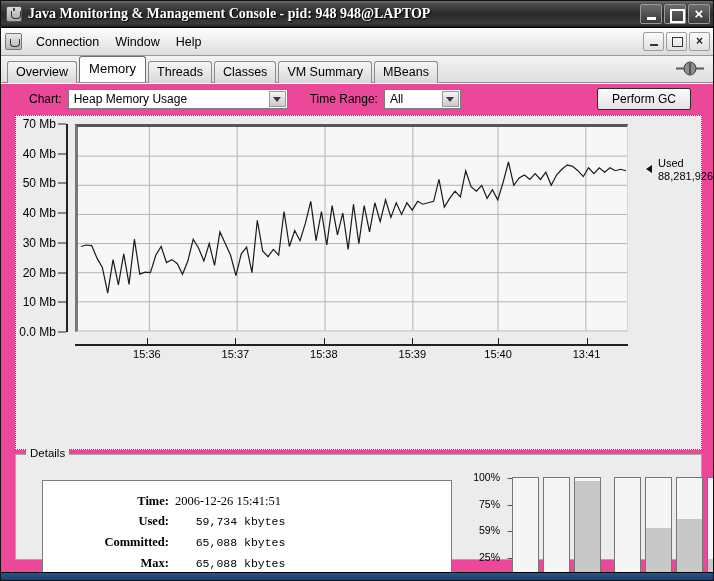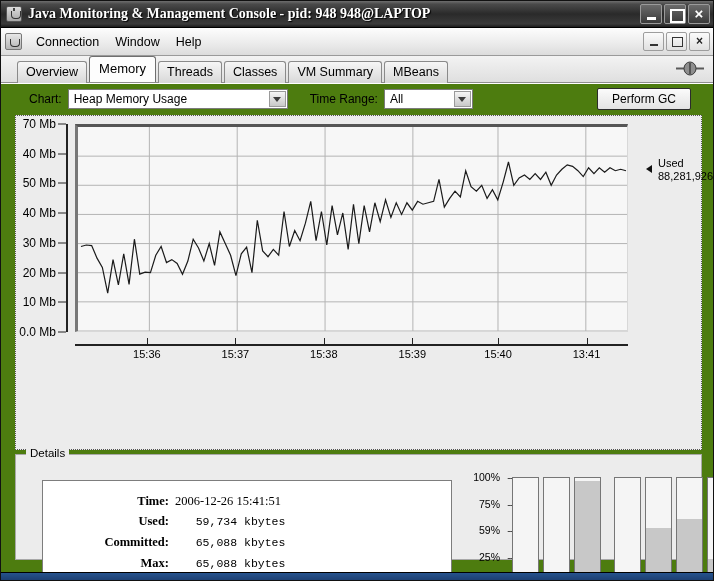--- a/index.html
+++ b/index.html
@@ -93,21 +93,21 @@
   .mdibtn .g { position: absolute; inset: 0; text-align: center;
      font-size: 11px; line-height: 17px; color: #222; }
   .mdibtn.m1 .g::after { content:""; position:absolute; left:6px; top:11px; width:8px; height:2px; background:#333; }
   .mdibtn.m2 .g::after { content:""; position:absolute; left:5px; top:4px; width:9px; height:8px; border:1.5px solid #333; }
   .mdibtn.m3 .g { font-size: 12px; font-weight: bold; }
 
   
   #tabstrip {
     height: 27px; flex: 0 0 27px; position: relative;
     background: linear-gradient(to bottom,#f3f3f3,#dfdfdf);
-    display: flex; align-items: flex-end; padding-left: 16px;
+    display: flex; align-items: flex-end; padding-left: 6px;
     border-bottom: 1px solid #8f8f8f;
   }
   .tab {
     font-size: 12.5px; color: #000;
     padding: 3px 8px 4px 8px; margin-right: 2px;
     background: linear-gradient(to bottom,#f6f6f6,#d8d8d8);
     border: 1px solid #8a8a8a; border-bottom: none;
     border-radius: 3px 3px 0 0; cursor: pointer;
     position: relative; top: 1px; white-space: nowrap;
   }
@@ -115,36 +115,36 @@
     background: #fdfdfd; font-size: 13px;
     padding: 4px 9px 6px 9px; top: 0px; z-index: 3;
     border-color: #6f6f6f;
   }
   #tab-grip {
     position: absolute; right: 8px; top: 5px;
     width: 30px; height: 15px;
   }
 
   
-  #content { flex: 1 1 auto; position: relative; background: #4d7c0f;
+  #content { flex: 1 1 auto; position: relative; background: #ec4899;
              border-top: 1px solid #fff; overflow: hidden; }
 
   
   #chart-controls {
     position: absolute; left: 0; top: 0; right: 0; height: 30px;
     display: flex; align-items: center; padding-left: 28px;
   }
   .ctl-label { font-size: 12px; color: #000; margin-right: 6px; }
   .combo {
     height: 20px; background: #fff; border: 1px solid #7b7b7b;
     display: inline-flex; align-items: center; position: relative;
     font-size: 12px; padding-left: 5px; cursor: pointer;
   }
   #chart-combo { width: 220px; }
-  #range-combo { width: 89px; align-items: center; }
+  #range-combo { width: 77px; align-items: center; }
   .combo .arrowbox {
     position: absolute; right: 1px; top: 1px; bottom: 1px; width: 17px;
     background: linear-gradient(to bottom,#f5f5f5,#c9c9c9);
     border: 1px solid #9a9a9a;
     display: flex; align-items: center; justify-content: center;
   }
   .combo .arrowbox::after {
     content: ""; width: 0; height: 0;
     border-left: 4px solid transparent; border-right: 4px solid transparent;
     border-top: 5px solid #3b3b3b;

